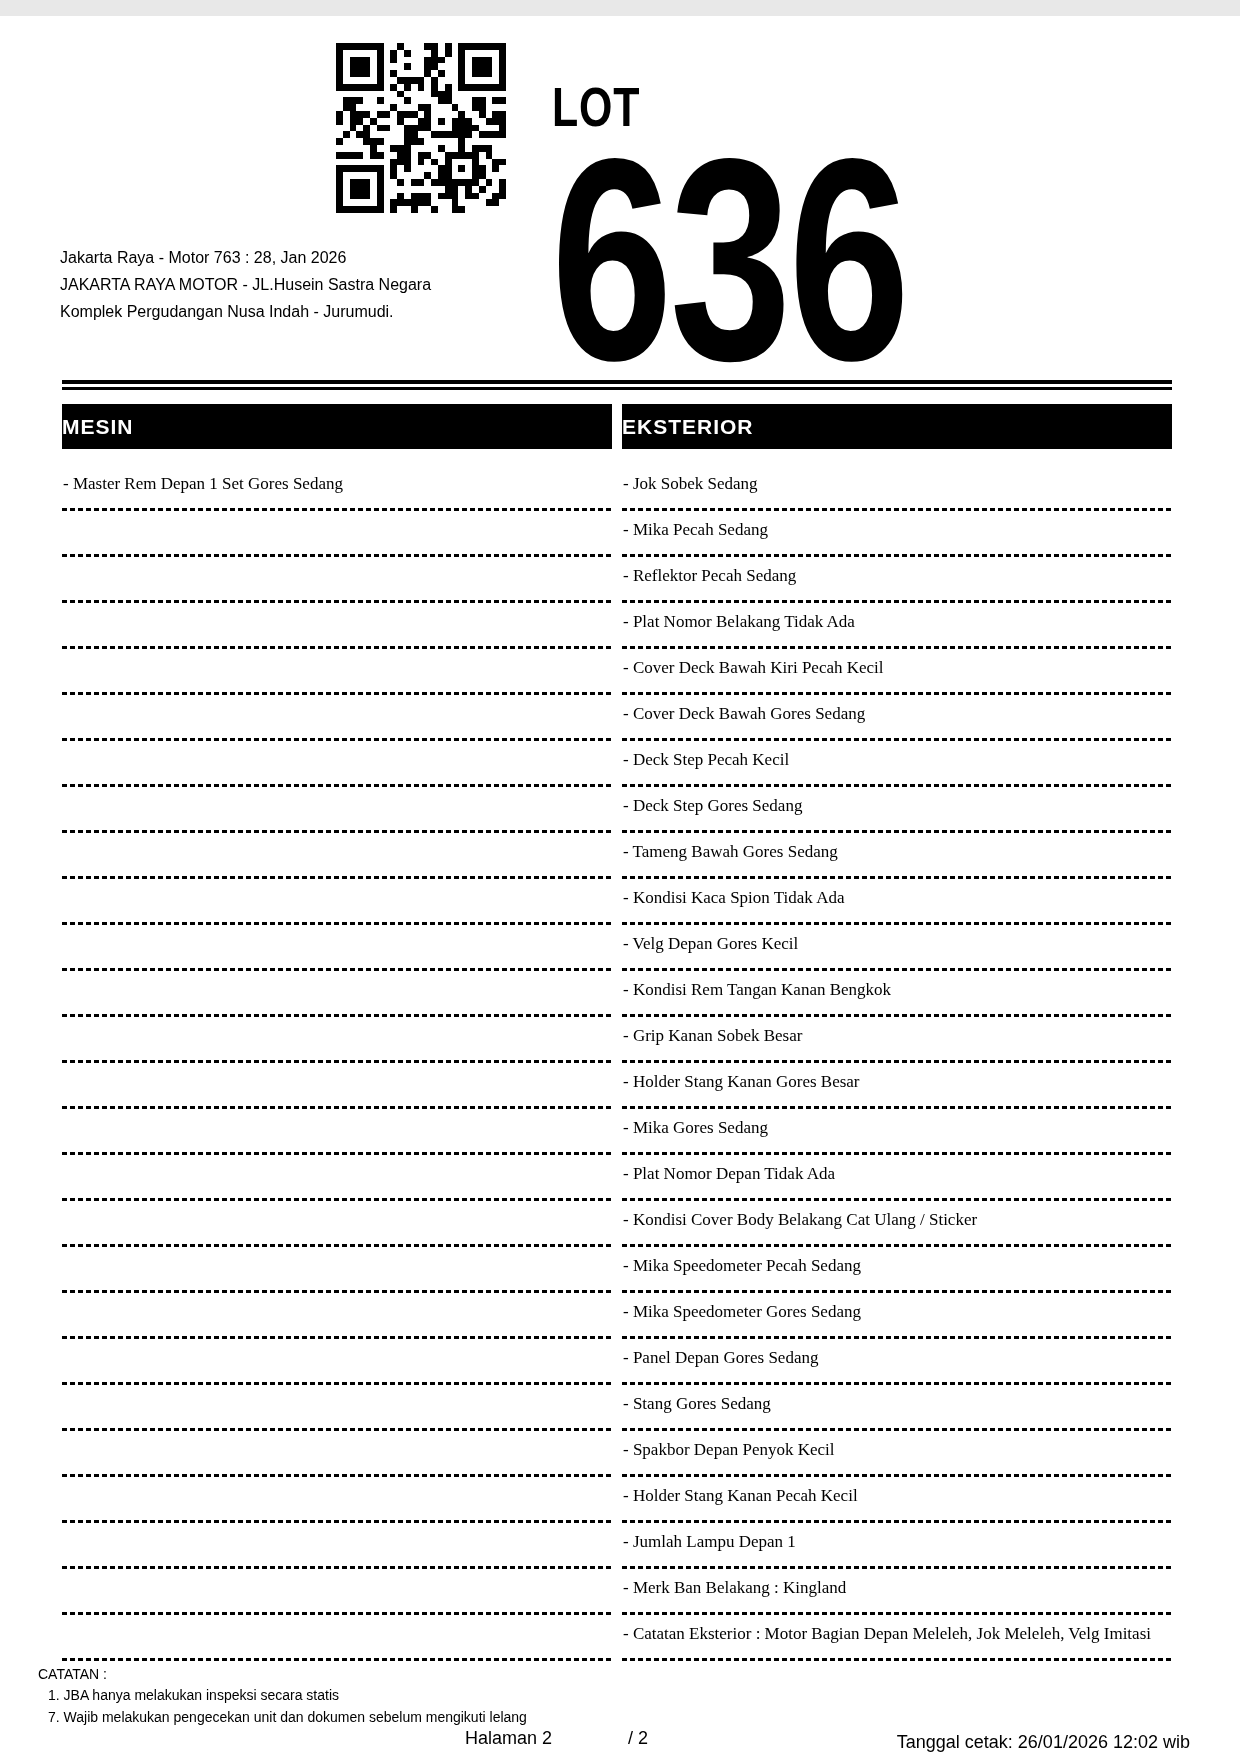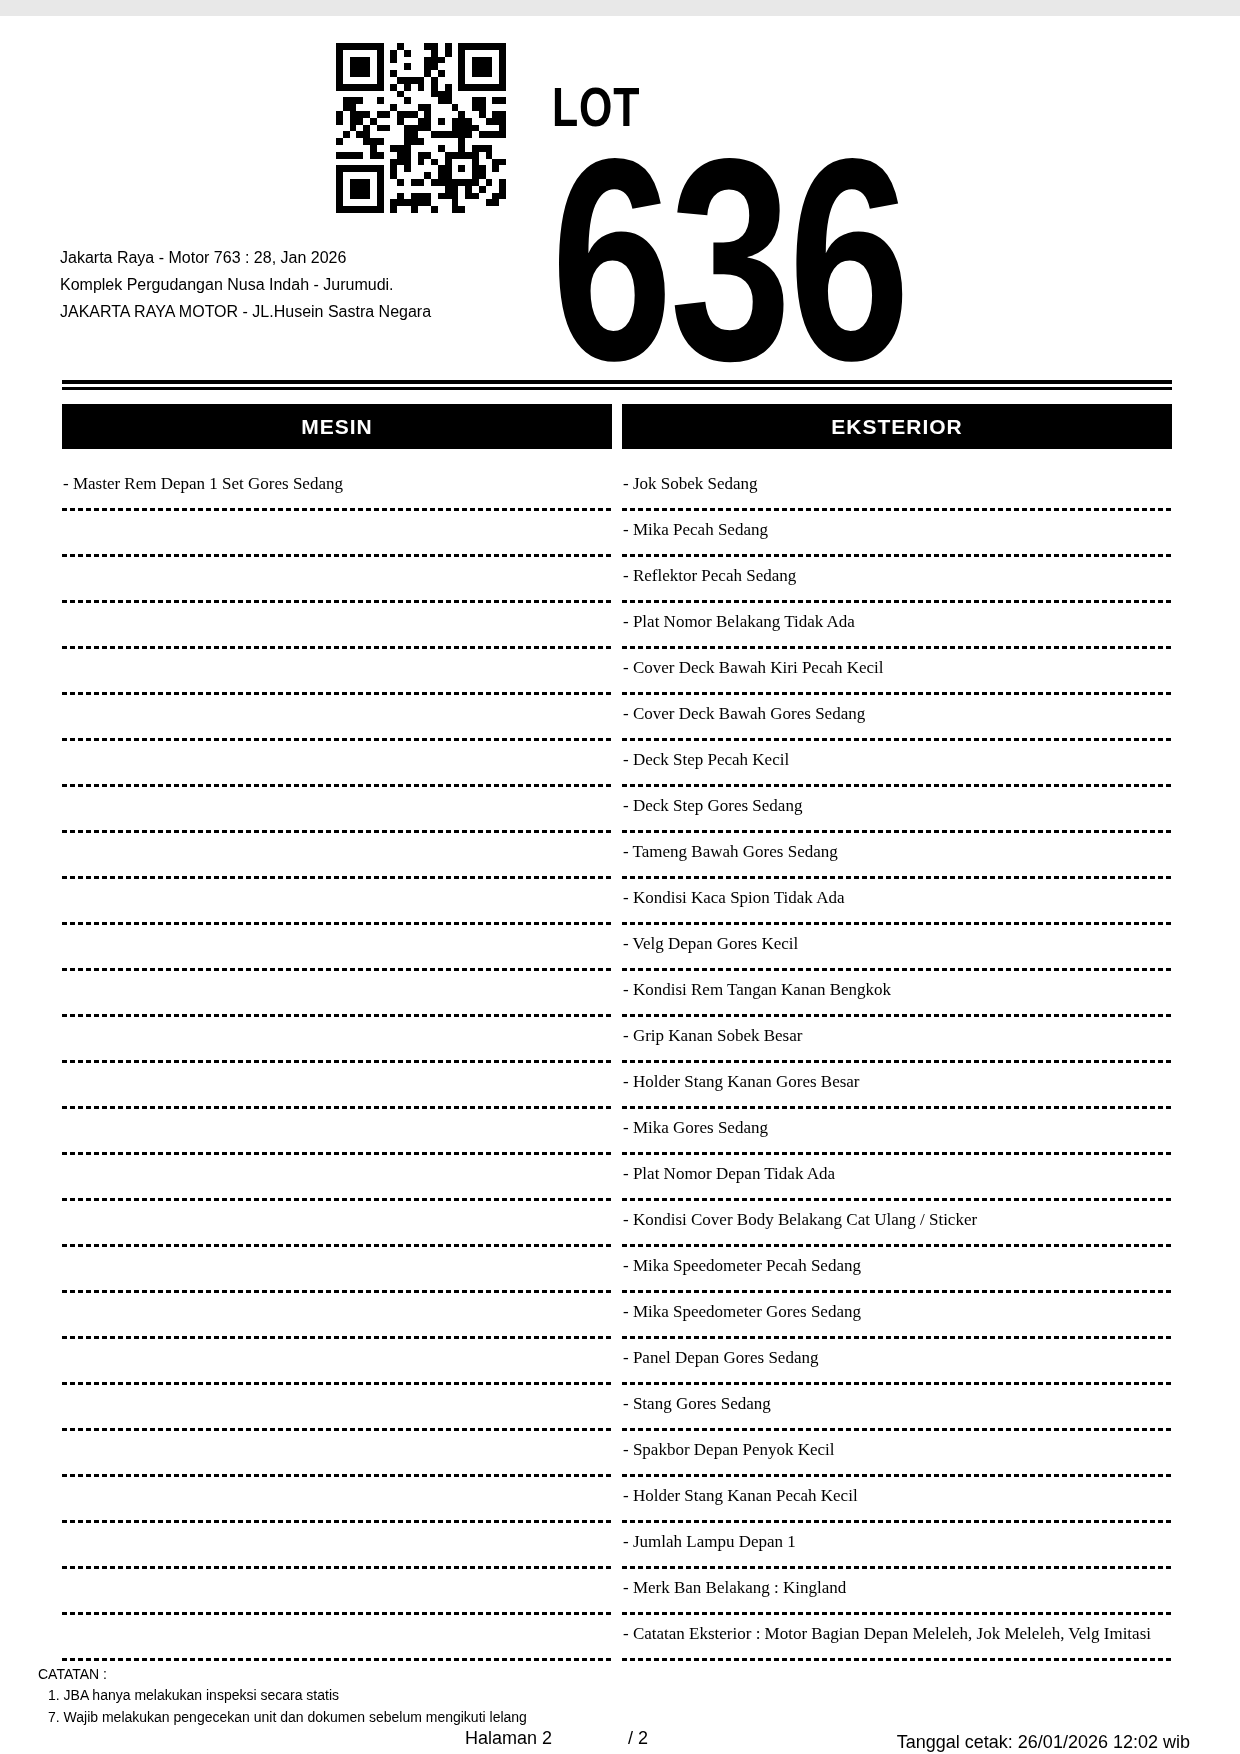--- a/index.html
+++ b/index.html
@@ -43,21 +43,21 @@
   .double-line{
     position:absolute;left:62px;top:364px;width:1110px;height:3px;
     border-top:4px solid #000;border-bottom:3px solid #000;
     box-sizing:content-box;
   }
   
   .col-header{
     position:absolute;top:388px;width:550px;height:45px;
     background:#000;color:#fff;
     font-size:21px;font-weight:bold;letter-spacing:1px;
-    text-align:center;line-height:45px;
+    text-align:left;line-height:45px;
   }
   .col-header.mesin{left:62px;}
   .col-header.eks{left:622px;}
   
   .rows{
     position:absolute;left:62px;top:449px;width:1110px;
     display:grid;
     grid-template-columns:550px 550px;
     column-gap:10px;
   }
@@ -711,22 +711,22 @@
       <div></div>
       <div></div>
       <div></div>
     </div>
 
   <div class="lot-label">LOT</div>
   <div class="lot-number">636</div>
 
   <div class="address">
     <div>Jakarta Raya - Motor 763 : 28, Jan 2026</div>
+    <div>JAKARTA RAYA MOTOR - JL.Husein Sastra Negara</div>
     <div>Komplek Pergudangan Nusa Indah - Jurumudi.</div>
-    <div>JAKARTA RAYA MOTOR - JL.Husein Sastra Negara</div>
   </div>
 
   <div class="double-line"></div>
 
   <div class="col-header mesin">MESIN</div>
   <div class="col-header eks">EKSTERIOR</div>
 
   <div class="rows" id="rows">
       <div class="cell">- Master Rem Depan 1 Set Gores Sedang</div>
       <div class="cell">- Jok Sobek Sedang</div>

